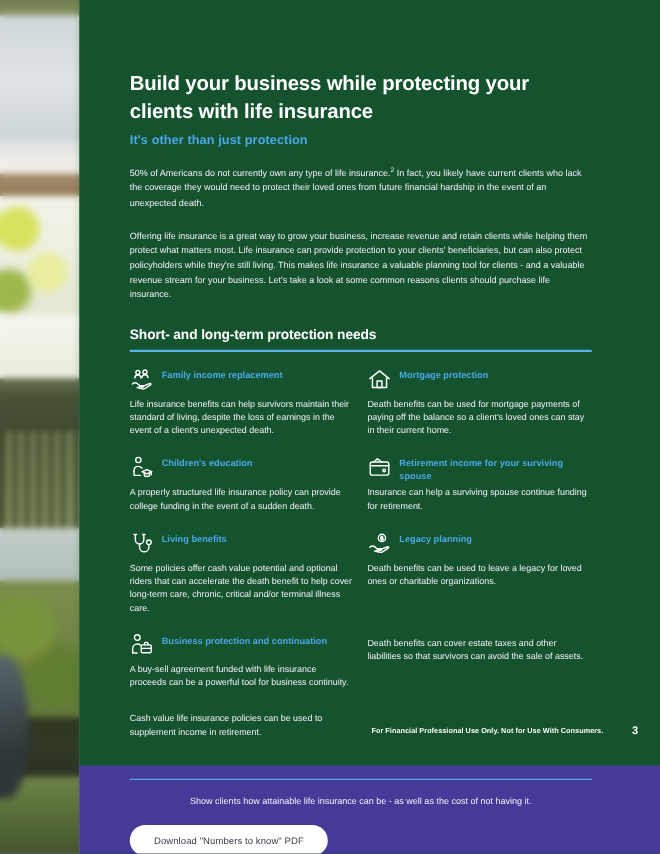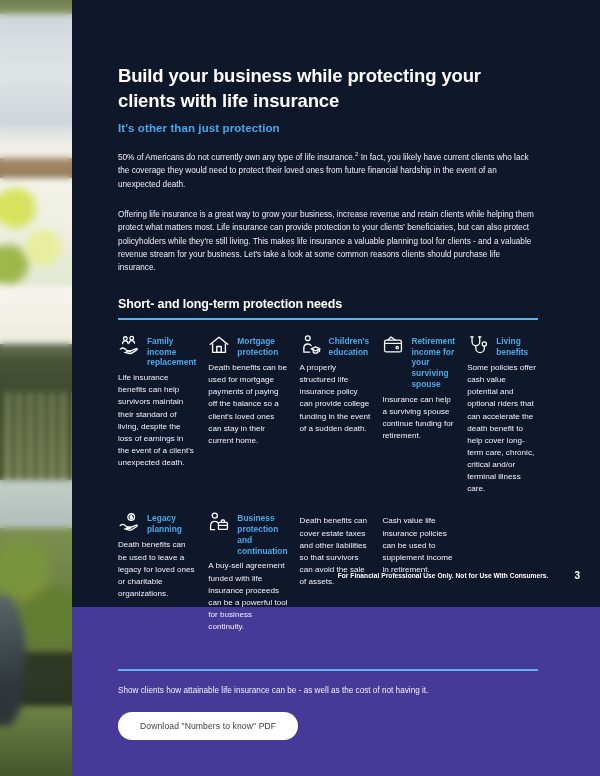--- a/index.html
+++ b/index.html
@@ -9,22 +9,22 @@
   body {
     width: 600px;
     height: 776px;
     background: #453a98;
     font-family: "Liberation Sans", sans-serif;
     overflow: hidden;
   }
   .page {
     position: relative;
     width: 600px;
-    height: 607px;
-    background: #0f172a;
+    height: 696px;
+    background: #14532d;
     display: flex;
   }
 
   
   .photo-strip {
     position: relative;
     width: 72px;
     height: 776px;
     flex: 0 0 72px;
     overflow: hidden;
@@ -171,21 +171,21 @@
     margin: 7px 0 0 0;
   }
   hr.rule.bottom {
     margin: 20px 0 0 0;
   }
 
   
   .grid {
     margin-top: 14px;
     display: grid;
-    grid-template-columns: 1fr 1fr 1fr 1fr 1fr;
+    grid-template-columns: 1fr 1fr;
     column-gap: 12px;
   }
   .card {
     margin-bottom: 16px;
     break-inside: avoid;
   }
   .card-head {
     display: flex;
     align-items: flex-start;
     gap: 7px;
@@ -216,20 +216,21 @@
     line-height: 1.5;
     color: #f2f0f8;
   }
 
   
   .closing {
     margin: 14px 0 0 0;
     font-size: 8.2px;
     line-height: 1.55;
     color: #f2f0f8;
+    text-align: center;
   }
   .cta-btn {
     display: inline-block;
     margin-top: 14px;
     background: #ffffff;
     color: #3b3b4a;
     border: none;
     border-radius: 999px;
     padding: 9px 22px;
     font-size: 8.6px;

